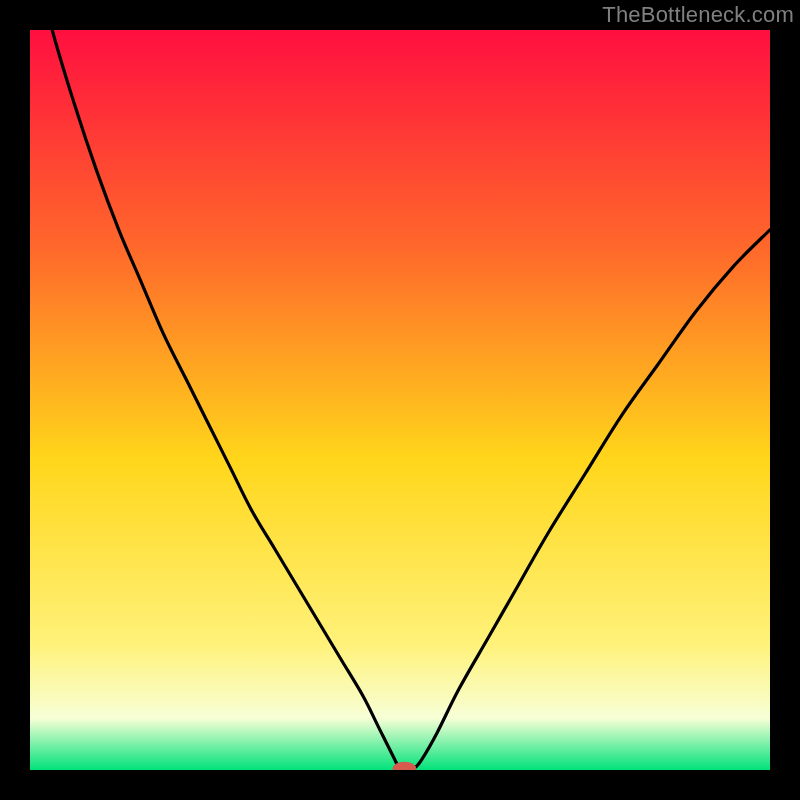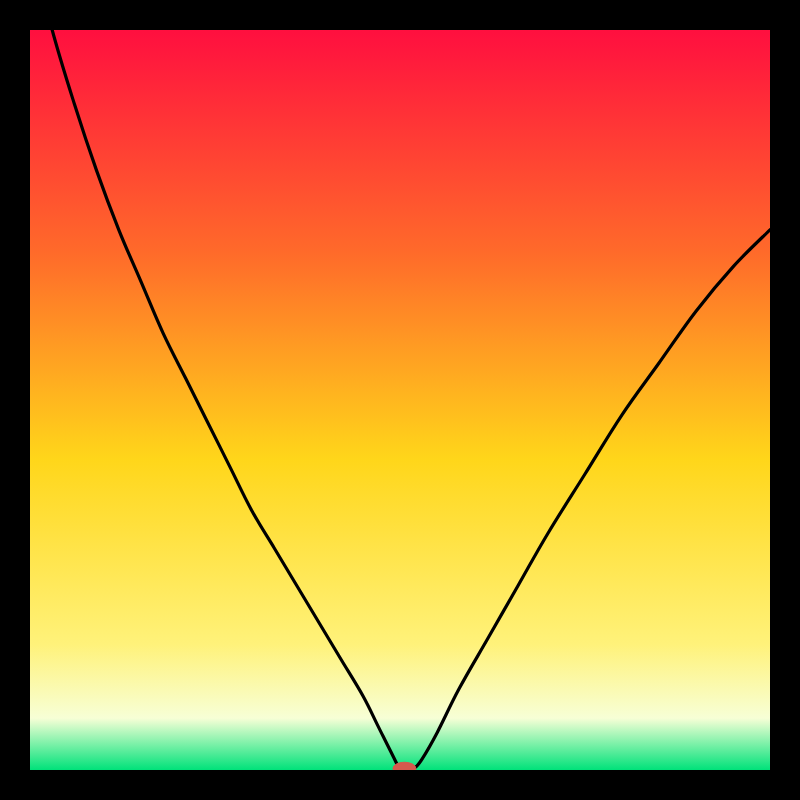--- a/index.html
+++ b/index.html
@@ -30,20 +30,21 @@
   svg {
     position: absolute;
     top: 0;
     left: 0;
   }
 </style>
 </head>
 <body>
 <div class="frame">
 
+<div class="watermark">TheBottleneck.com</div>
 
 <svg id="chart-svg" width="800" height="800" viewBox="0 0 800 800">
   <defs>
     <linearGradient id="bgGrad" x1="0" y1="0" x2="0" y2="1">
       <stop id="g0" offset="0%" stop-color="#ff0f3f"></stop>
       <stop id="g1" offset="30%" stop-color="#ff6a2a"></stop>
       <stop id="g2" offset="58%" stop-color="#ffd61a"></stop>
       <stop id="g3" offset="83%" stop-color="#fff27a"></stop>
       <stop id="g4" offset="93%" stop-color="#f7ffd6"></stop>
       <stop id="g5" offset="100%" stop-color="#00e27a"></stop>

